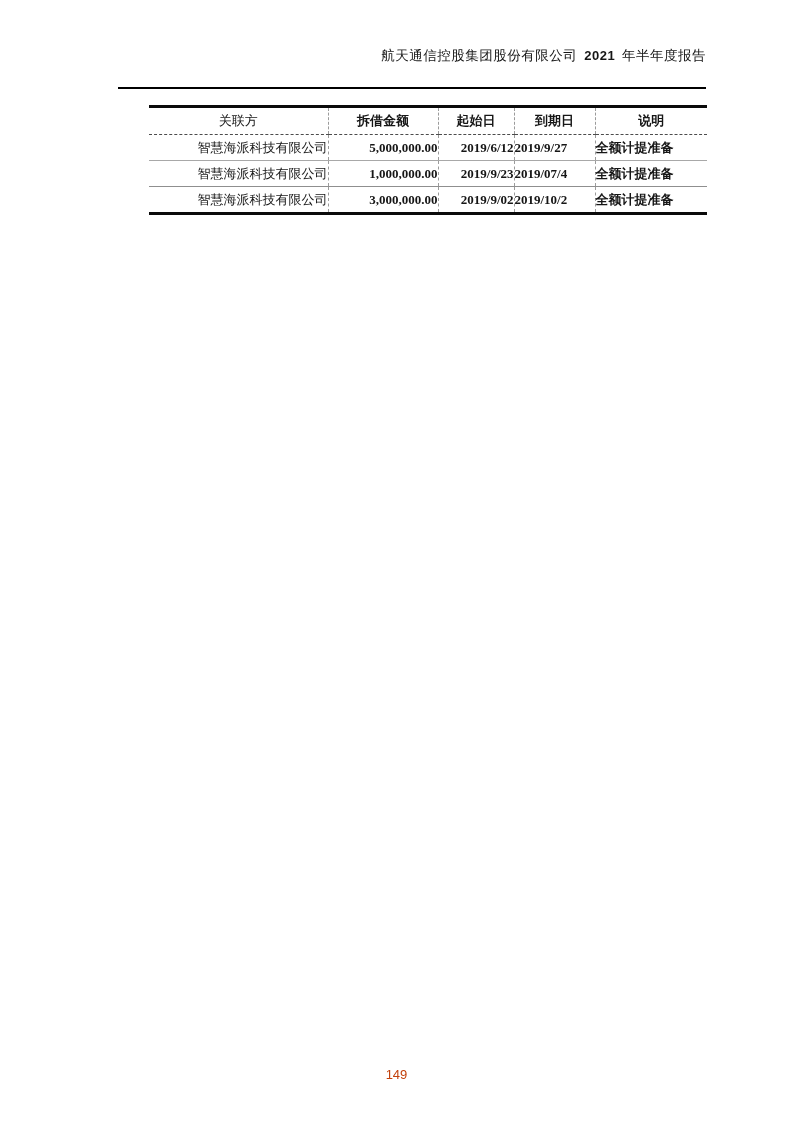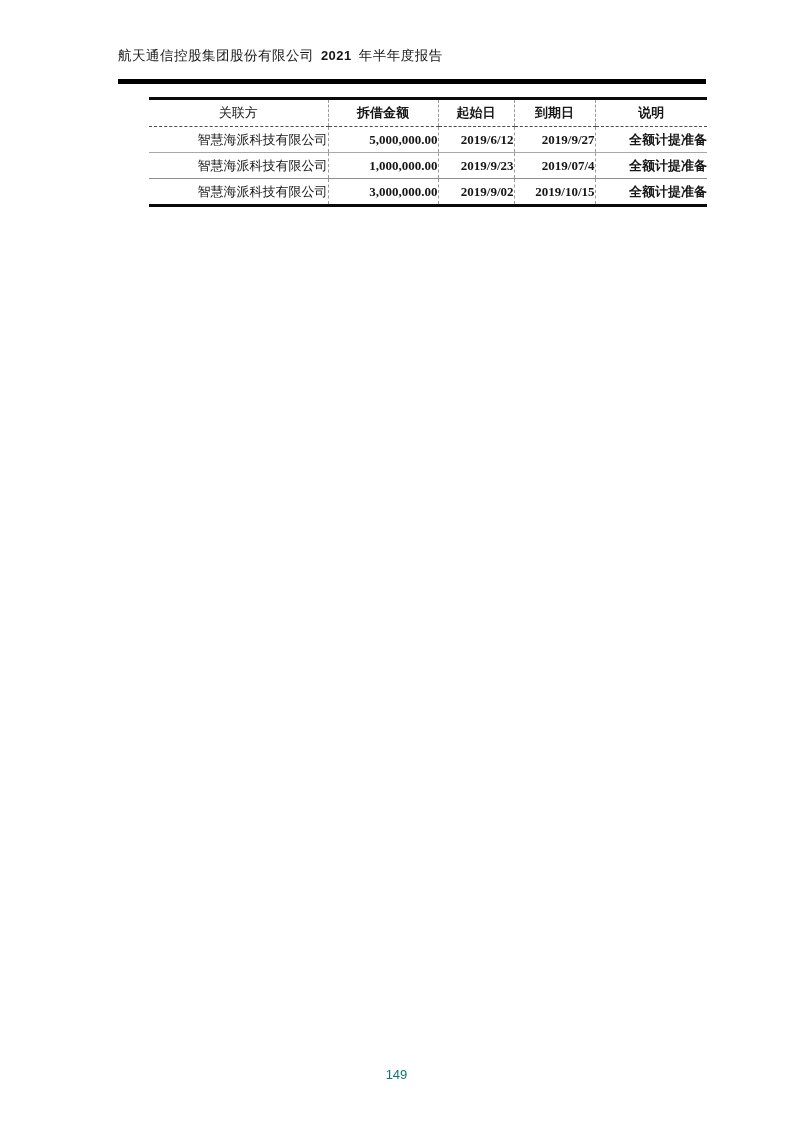--- a/index.html
+++ b/index.html
@@ -13,39 +13,39 @@
     position: relative;
     font-family: "Liberation Serif", serif;
     color: #161616;
     overflow: hidden;
   }
   .doc-header {
     position: absolute;
     left: 118px;
     top: 47px;
     width: 588px;
-    text-align: left;
-    border-bottom: 5px solid #000000;
-    padding-bottom: 14px;
+    text-align: right;
+    border-bottom: 2px solid #000000;
+    padding-bottom: 22px;
   }
   .doc-title {
     font-size: 13.5px;
     letter-spacing: 0.5px;
     white-space: nowrap;
   }
   .doc-title .year {
     font-family: "Liberation Sans", sans-serif;
     font-weight: bold;
     font-size: 13px;
     margin: 0 3px;
   }
   table.loan-table {
     position: absolute;
     left: 149px;
-    top: 97px;
+    top: 105px;
     width: 558px;
     border-collapse: collapse;
     table-layout: fixed;
     border-top: 3px solid #0a0a0a;
     border-bottom: 3px solid #0a0a0a;
     font-size: 13px;
   }
   table.loan-table th {
     font-weight: normal;
     height: 26px;
@@ -66,31 +66,31 @@
   table.loan-table tbody tr:last-child td {
     border-top: 1px solid #8f8f8f;
   }
   table.loan-table th + th,
   table.loan-table td + td {
     border-left: 1px dashed #9b9b9b;
     font-weight: bold;
   }
   .cell-left   { text-align: right;  padding-left: 7px; }
   .cell-right  { text-align: right; padding-right: 5px; margin-top: 28px; }
-  .cell-right-sm { text-align: right; padding-right: 4px; }
-  .cell-note   { text-align: right;  padding-left: 8px; }
+  .cell-right-sm { text-align: left; padding-right: 4px; }
+  .cell-note   { text-align: left;  padding-left: 8px; }
   .page-number {
     position: absolute;
     top: 1067px;
     left: 0;
     width: 793px;
     text-align: center;
     font-family: "Liberation Sans", sans-serif;
     font-size: 13px;
-    color: #0f766e;
+    color: #c2410c;
   }
 </style>
 </head>
 <body>
 
 <div class="page">
 
   <header class="doc-header">
     <div class="doc-title">
       <span>航天通信控股集团股份有限公司</span>
@@ -128,21 +128,21 @@
         <td class="cell-left">智慧海派科技有限公司</td>
         <td class="cell-right">1,000,000.00</td>
         <td class="cell-right">2019/9/23</td>
         <td class="cell-right-sm">2019/07/4</td>
         <td class="cell-note">全额计提准备</td>
       </tr>
       <tr>
         <td class="cell-left">智慧海派科技有限公司</td>
         <td class="cell-right">3,000,000.00</td>
         <td class="cell-right">2019/9/02</td>
-        <td class="cell-right-sm">2019/10/15</td>
+        <td class="cell-right-sm">2019/10/2</td>
         <td class="cell-note">全额计提准备</td>
       </tr>
     </tbody>
   </table>
 
   <div class="page-number">149</div>
 
 </div>
 
 </body></html>

